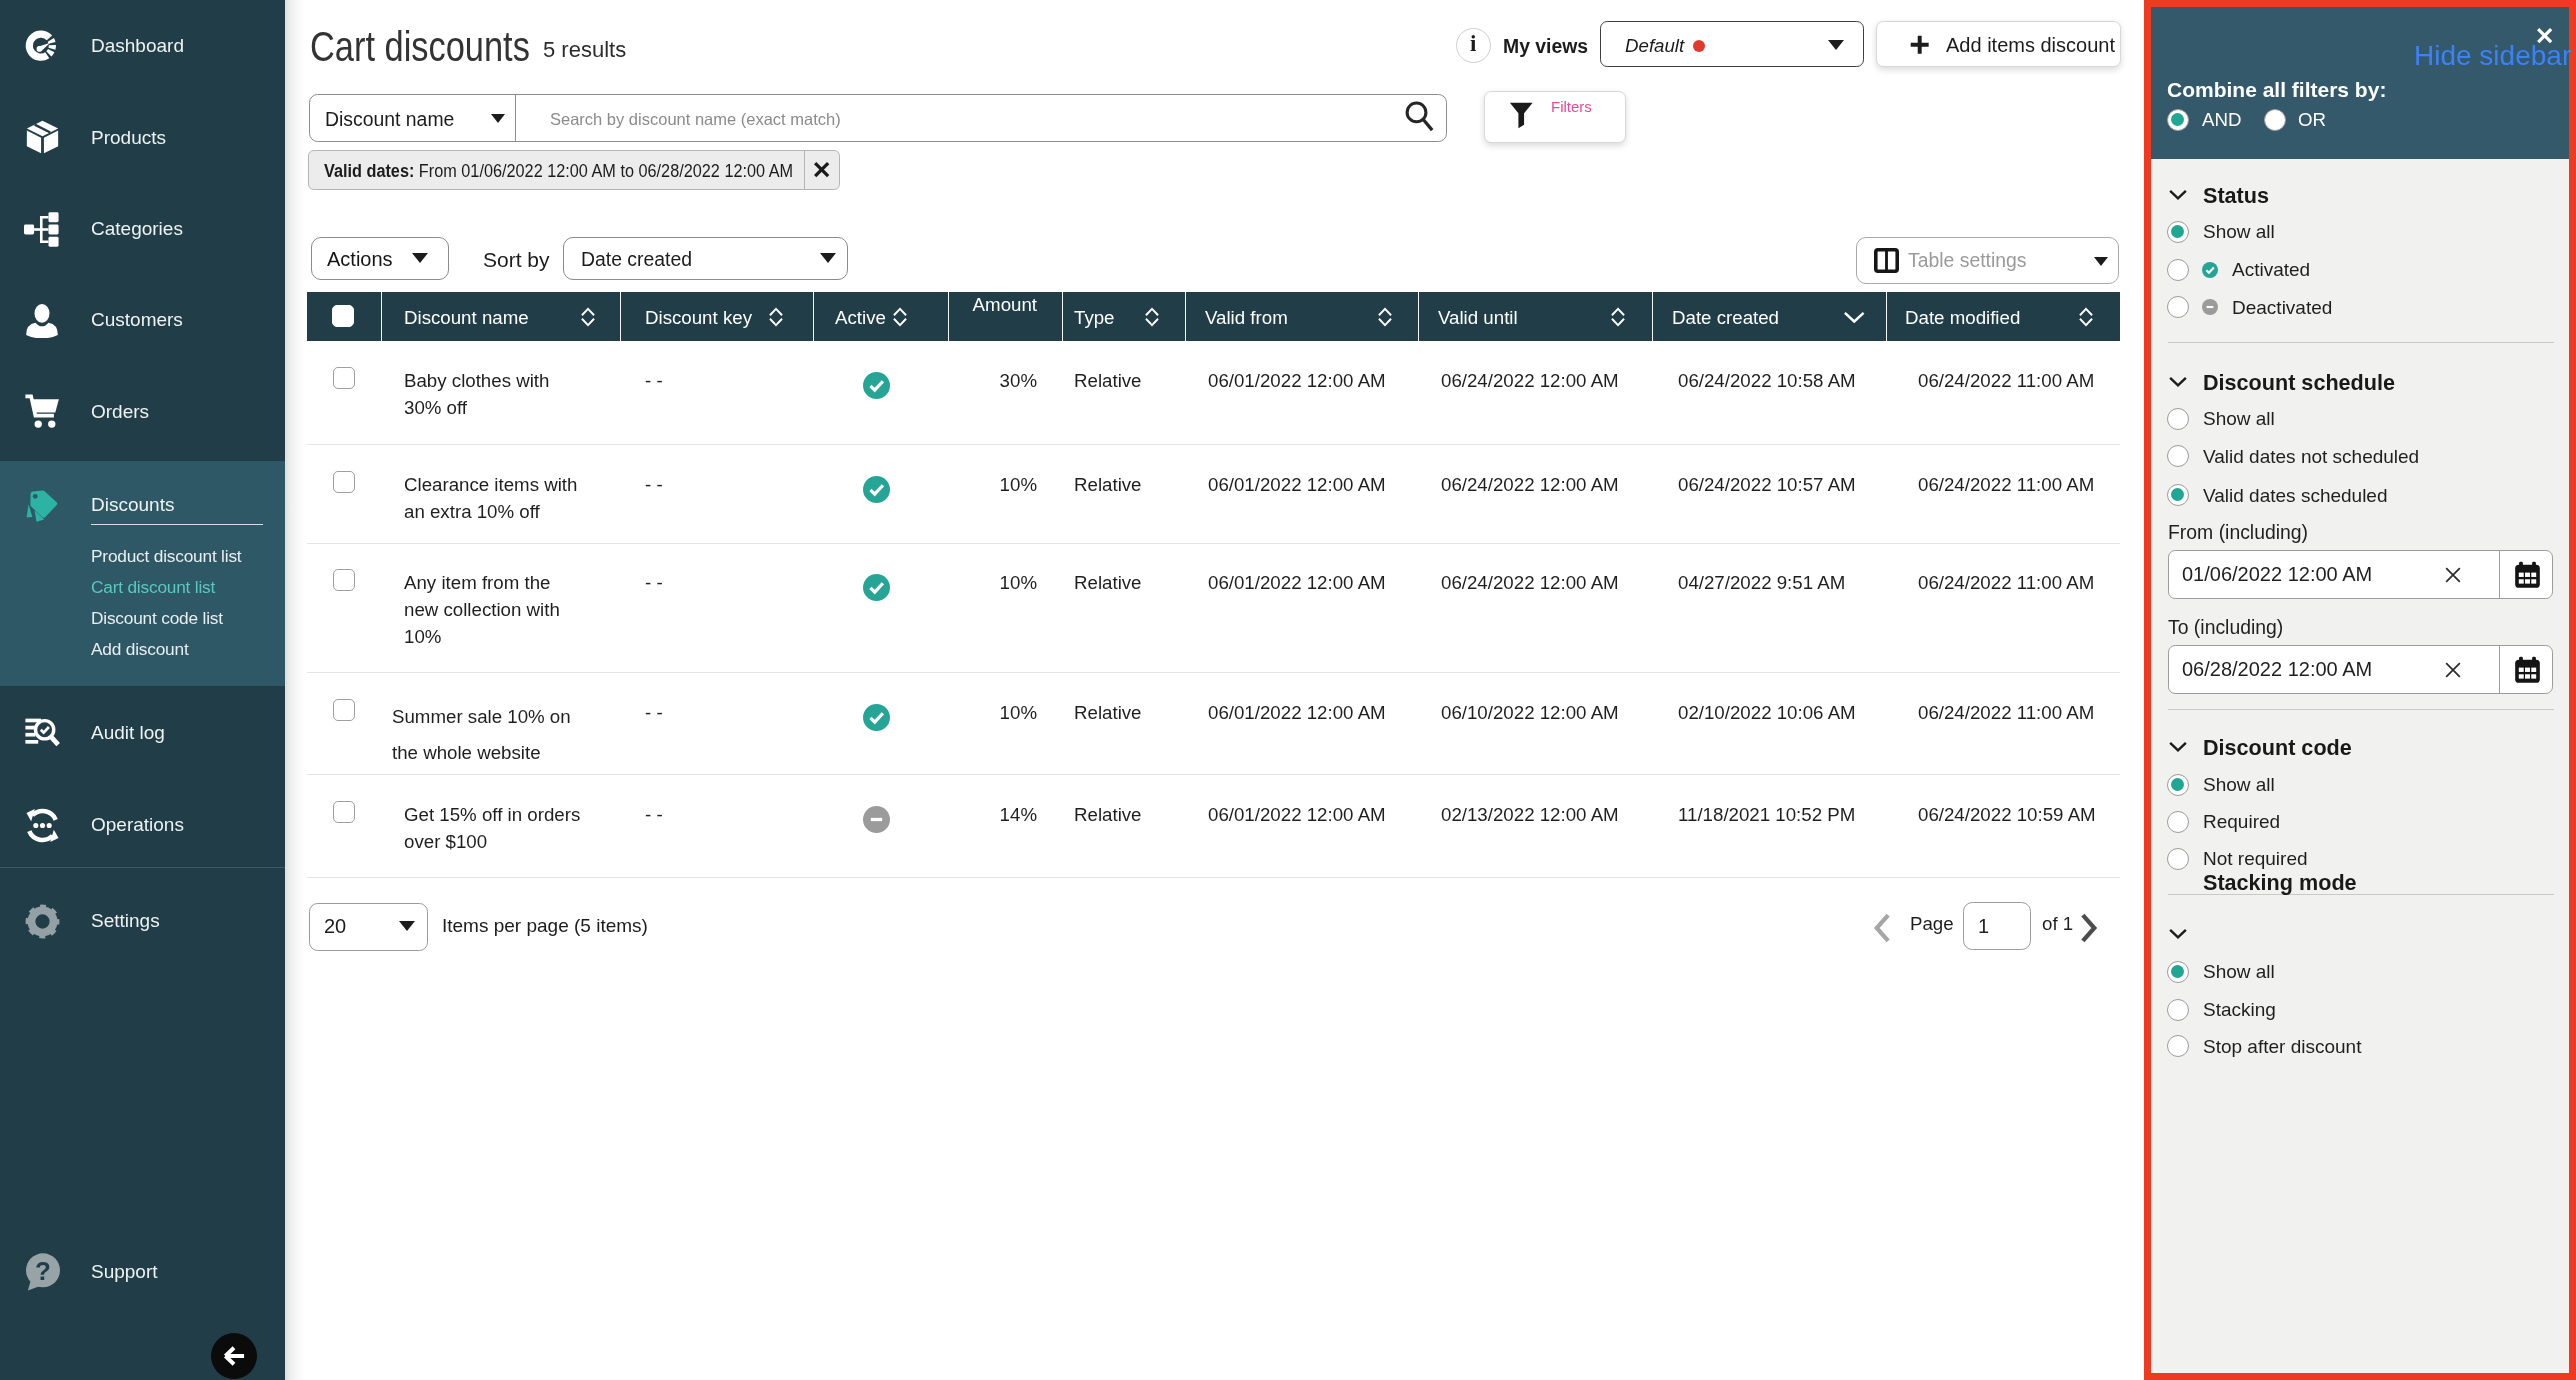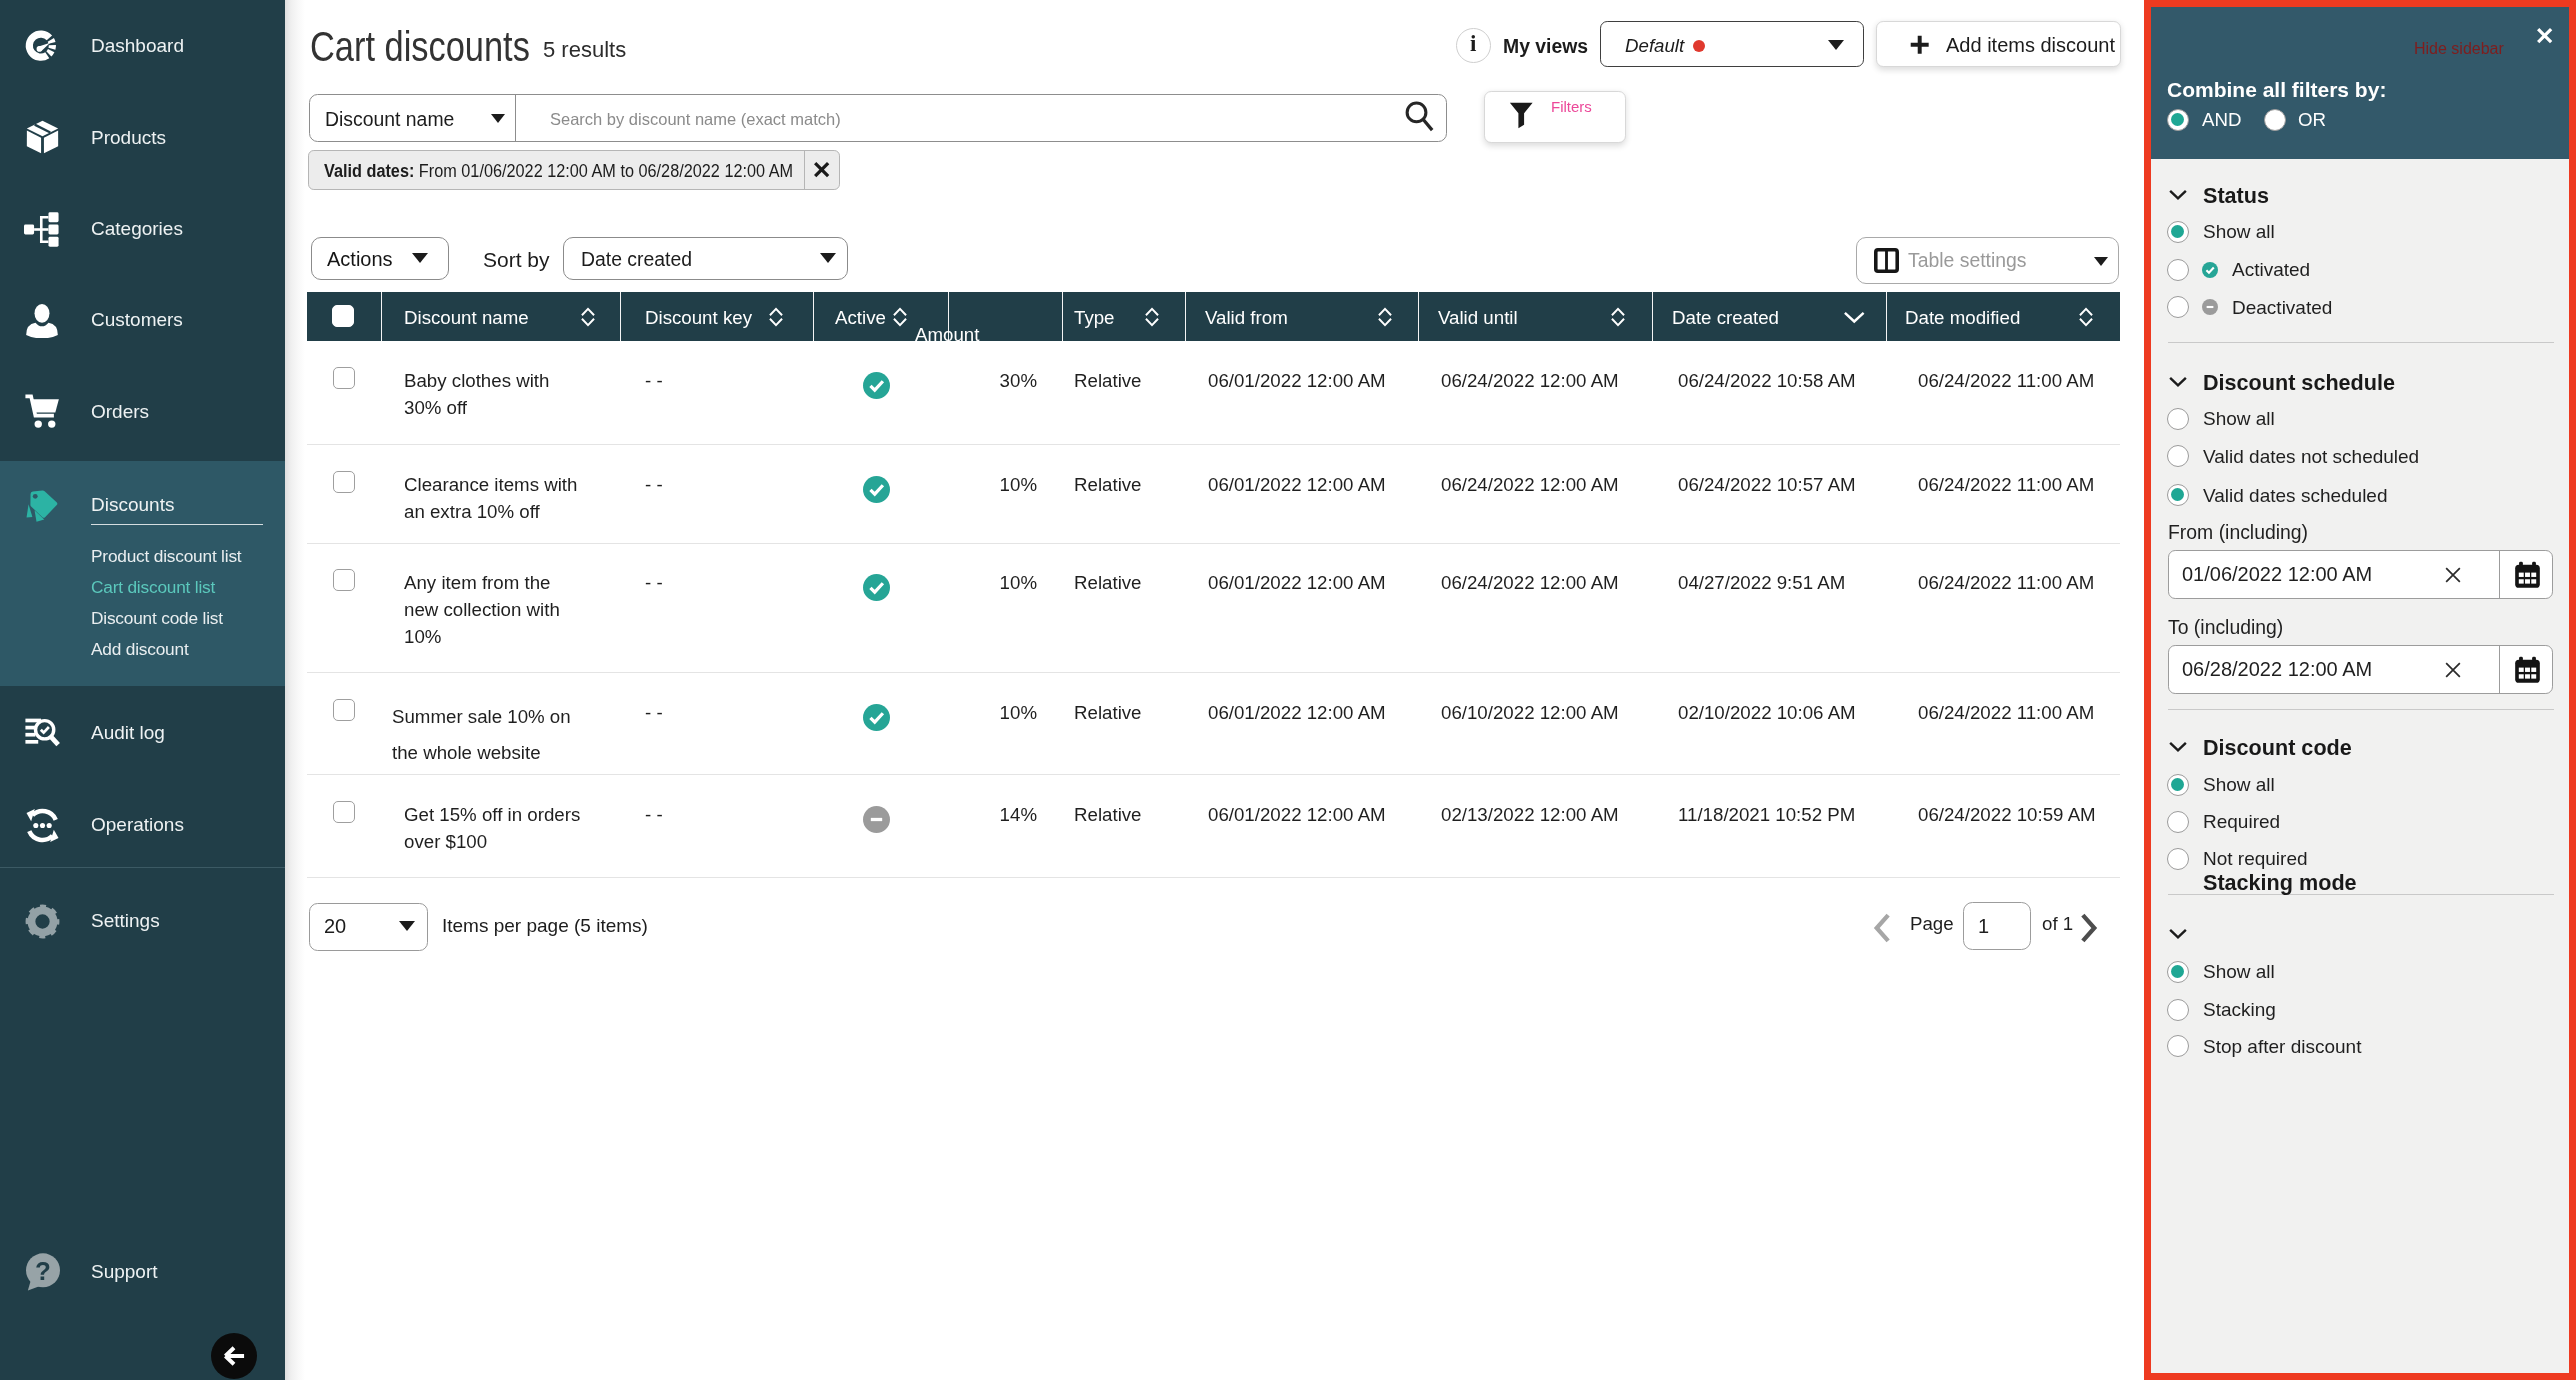--- a/index.html
+++ b/index.html
@@ -226,21 +226,21 @@
   <div class="hsep" style="left:1886px;top:292px;height:49px"></div>
   <div class="cb" style="left:332px;top:305px;border-color:#fff"></div>
   <div class="hlab" style="left:404px;top:307px">Discount name</div>
   <div class="hlab" style="left:645px;top:307px">Discount key</div>
   <div class="hlab" style="left:835px;top:307px">Active</div>
   <div class="hlab" style="left:1074px;top:307px">Type</div>
   <div class="hlab" style="left:1205px;top:307px">Valid from</div>
   <div class="hlab" style="left:1438px;top:307px">Valid until</div>
   <div class="hlab" style="left:1672px;top:307px">Date created</div>
   <div class="hlab" style="left:1905px;top:307px">Date modified</div>
-  <div class="hlab" style="left:915px;top:324px;width:122px;text-align:left">Amount</div>
+  <div class="hlab" style="left:915px;top:294px;width:122px;text-align:right">Amount</div>
   <svg class="abs" style="left:580px;top:307px" width="16" height="20" viewBox="0 0 22 28">
       <path d="M2.5 11.5 L11 2.5 L19.5 11.5" fill="none" stroke="#fff" stroke-width="2.7"></path>
       <path d="M2.5 16.5 L11 25.5 L19.5 16.5" fill="none" stroke="#fff" stroke-width="2.7"></path>
     </svg>
   <svg class="abs" style="left:768px;top:307px" width="16" height="20" viewBox="0 0 22 28">
       <path d="M2.5 11.5 L11 2.5 L19.5 11.5" fill="none" stroke="#fff" stroke-width="2.7"></path>
       <path d="M2.5 16.5 L11 25.5 L19.5 16.5" fill="none" stroke="#fff" stroke-width="2.7"></path>
     </svg>
   <svg class="abs" style="left:892px;top:307px" width="16" height="20" viewBox="0 0 22 28">
       <path d="M2.5 11.5 L11 2.5 L19.5 11.5" fill="none" stroke="#fff" stroke-width="2.7"></path>
@@ -330,21 +330,21 @@
       <path d="M11 19 L27 19" stroke="#fff" stroke-width="4.6" fill="none"></path>
     </svg>
   <div class="cell" style="left:915px;top:801px;line-height:27px;width:122px;text-align:right">14%</div>
   <div class="cell" style="left:1074px;top:801px;line-height:27px">Relative</div>
   <div class="cell" style="left:1208px;top:801px;line-height:27px">06/01/2022 12:00 AM</div>
   <div class="cell" style="left:1441px;top:801px;line-height:27px">02/13/2022 12:00 AM</div>
   <div class="cell" style="left:1678px;top:801px;line-height:27px">11/18/2021 10:52 PM</div>
   <div class="cell" style="left:1918px;top:801px;line-height:27px">06/24/2022 10:59 AM</div>
   <div id="filter"></div>
   <div class="abs" style="left:2151px;top:7.2px;width:418px;height:152px;background:#33596a"></div>
-  <div class="txt" style="left:2414px;top:40px;font-size:16px;color:#7f1d1d">Hide sidebar</div>
+  <div class="txt" style="left:2414px;top:40px;font-size:28px;color:#3b82f6">Hide sidebar</div>
   <svg class="abs" style="left:2536px;top:27px" width="17.3" height="17.3" viewBox="0 0 24 24">
       <path d="M3 3 L21 21 M21 3 L3 21" stroke="#fff" stroke-width="4.5"></path>
     </svg>
   <div class="txt" style="left:2167px;top:78px;font-size:21px;font-weight:bold;color:#fff">Combine all filters by:</div>
   <div class="radio sel" style="left:2167px;top:109px"></div>
   <div class="txt" style="left:2202px;top:109px;font-size:18.7px;color:#fff">AND</div>
   <div class="radio" style="left:2264px;top:109px"></div>
   <div class="txt" style="left:2298px;top:109px;font-size:18.7px;color:#fff">OR</div>
   <svg class="abs" style="left:2168px;top:189px" width="20" height="11.5" viewBox="0 0 28 16">
       <path d="M3 2.5 L14 13 L25 2.5" fill="none" stroke="#1c1c1c" stroke-width="3.4"></path>

